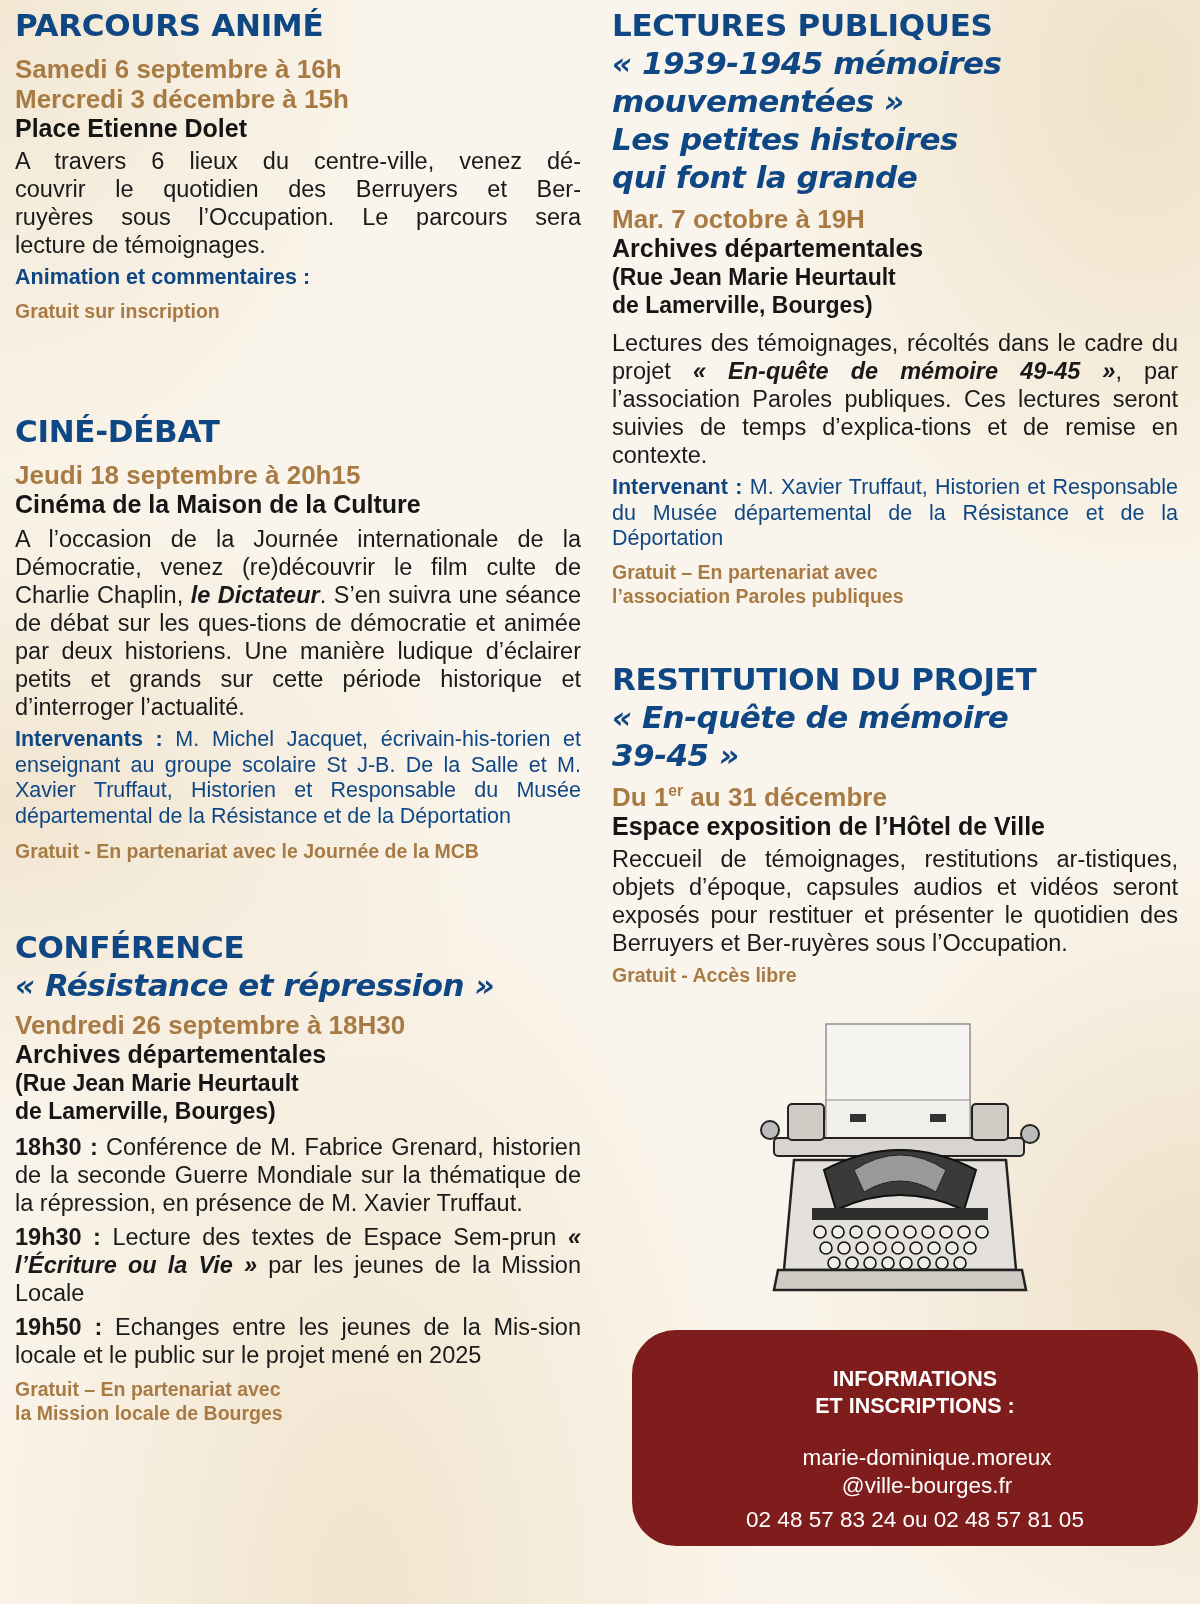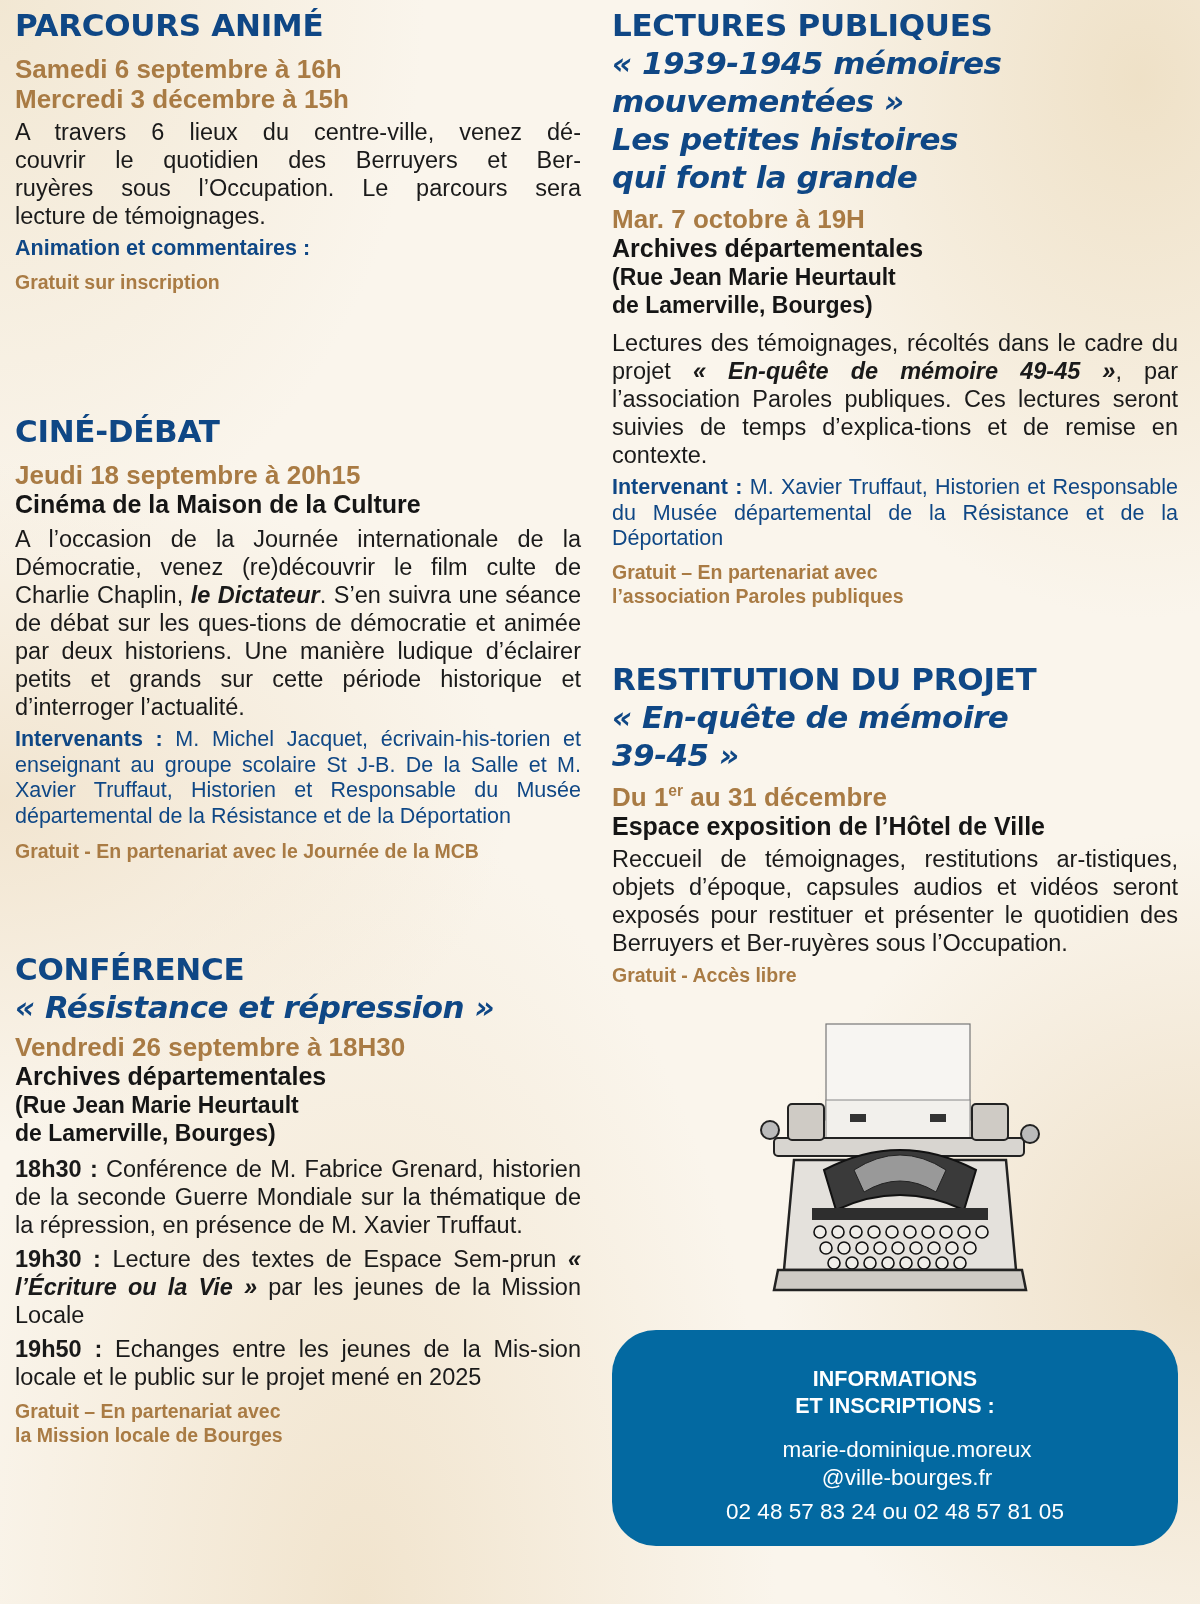--- a/index.html
+++ b/index.html
@@ -88,23 +88,23 @@
   .mt8 { margin-top: 8px; }
   .mt10 { margin-top: 10px; }
 
   .section { position: absolute; left: 0; width: 100%; }
 
   .sched-item { font-size: 23.5px; line-height: 28px; text-align: justify; text-align-last: left; }
   .sched-item .t { font-weight: bold; }
 
   .info-box {
     position: absolute;
-    left: 612px; top: 1330px;
+    left: 632px; top: 1330px;
     width: 566px; height: 216px;
-    background: #0369a1;
+    background: #7f1d1d;
     border-radius: 44px;
     color: #ffffff;
     text-align: center;
     padding-top: 36px;
   }
   .info-title {
     font-family: "Liberation Sans", sans-serif;
     font-weight: bold;
     font-size: 21.5px;
     line-height: 27px;
@@ -119,20 +119,21 @@
 </style>
 </head>
 <body>
 
 <div class="col col-left">
 
   <div class="section" style="top:6px;">
     <div class="h-title">PARCOURS ANIMÉ</div>
     <div class="date mt10">Samedi 6 septembre à 16h</div>
     <div class="date">Mercredi 3 décembre à 15h</div>
+    <div class="place">Place Etienne Dolet</div>
     <div class="body mt4">
       <div style="text-align-last:justify;">A travers 6 lieux du centre-ville, venez dé-</div>
       <div style="text-align-last:justify;">couvrir le quotidien des Berruyers et Ber-</div>
       <div style="text-align-last:justify;">ruyères sous l’Occupation. Le parcours sera</div>
       <div>lecture de témoignages.</div>
     </div>
     <div class="blue-note mt6">
       <div style="font-weight:bold;">Animation et commentaires :</div>
     </div>
     <div class="gold-note mt8">Gratuit sur inscription</div>
@@ -140,21 +141,21 @@
 
   <div class="section" style="top:412px;">
     <div class="h-title">CINÉ-DÉBAT</div>
     <div class="date mt10">Jeudi 18 septembre à 20h15</div>
     <div class="place">Cinéma de la Maison de la Culture</div>
     <div class="body mt6"><span>A l’occasion de la Journée internationale de la Démocratie, venez (re)découvrir le film culte de Charlie Chaplin, </span><b><i>le Dictateur</i></b><span>. S’en suivra une séance de débat sur les ques-tions de démocratie et animée par deux historiens. Une manière ludique d’éclairer petits et grands sur cette période historique et d’interroger l’actualité.</span></div>
     <div class="blue-note mt6"><b>Intervenants :</b><span> M. Michel Jacquet, écrivain-his-torien et enseignant au groupe scolaire St J-B. De la Salle et M. Xavier Truffaut, Historien et Responsable du Musée départemental de la Résistance et de la Déportation</span></div>
     <div class="gold-note mt10">Gratuit - En partenariat avec le Journée de la MCB</div>
   </div>
 
-  <div class="section" style="top:950px;">
+  <div class="section" style="top:928px;">
     <div class="h-title">CONFÉRENCE</div>
     <div class="h-sub">« Résistance et répression »</div>
     <div class="date mt6">Vendredi 26 septembre à 18H30</div>
     <div class="place">Archives départementales</div>
     <div class="addr">
       <div>(Rue Jean Marie Heurtault</div>
       <div>de Lamerville, Bourges)</div>
     </div>
     <div class="body sched-item mt8"><span class="t">18h30 :</span><span> Conférence de M. Fabrice Grenard, historien de la seconde Guerre Mondiale sur la thématique de la répression, en présence de M. Xavier Truffaut.</span></div>
     <div class="body sched-item mt6"><span class="t">19h30 :</span><span> Lecture des textes de Espace Sem-prun </span><b><i>« l’Écriture ou la Vie »</i></b><span> par les jeunes de la Mission Locale</span></div>
@@ -254,18 +255,18 @@
     <rect x="100" y="254" width="92" height="7" rx="3" fill="#ddd" stroke="#222" stroke-width="1.5"></rect>
     <path d="M24 250 L268 250 L272 270 L20 270 Z" fill="#cfcbc5" stroke="#222" stroke-width="2.5"></path>
   </svg>
 </div>
 
 <div class="info-box">
   <div class="info-title">
     <div>INFORMATIONS</div>
     <div>ET INSCRIPTIONS :</div>
   </div>
-  <div class="info-line" style="margin-top:16px;padding-left:24px;">
+  <div class="info-line" style="margin-top:24px;padding-left:24px;">
     <div>marie-dominique.moreux</div>
     <div>@ville-bourges.fr</div>
   </div>
   <div class="info-line" style="margin-top:6px;">02 48 57 83 24 ou 02 48 57 81 05</div>
 </div>
 
 </body></html>

